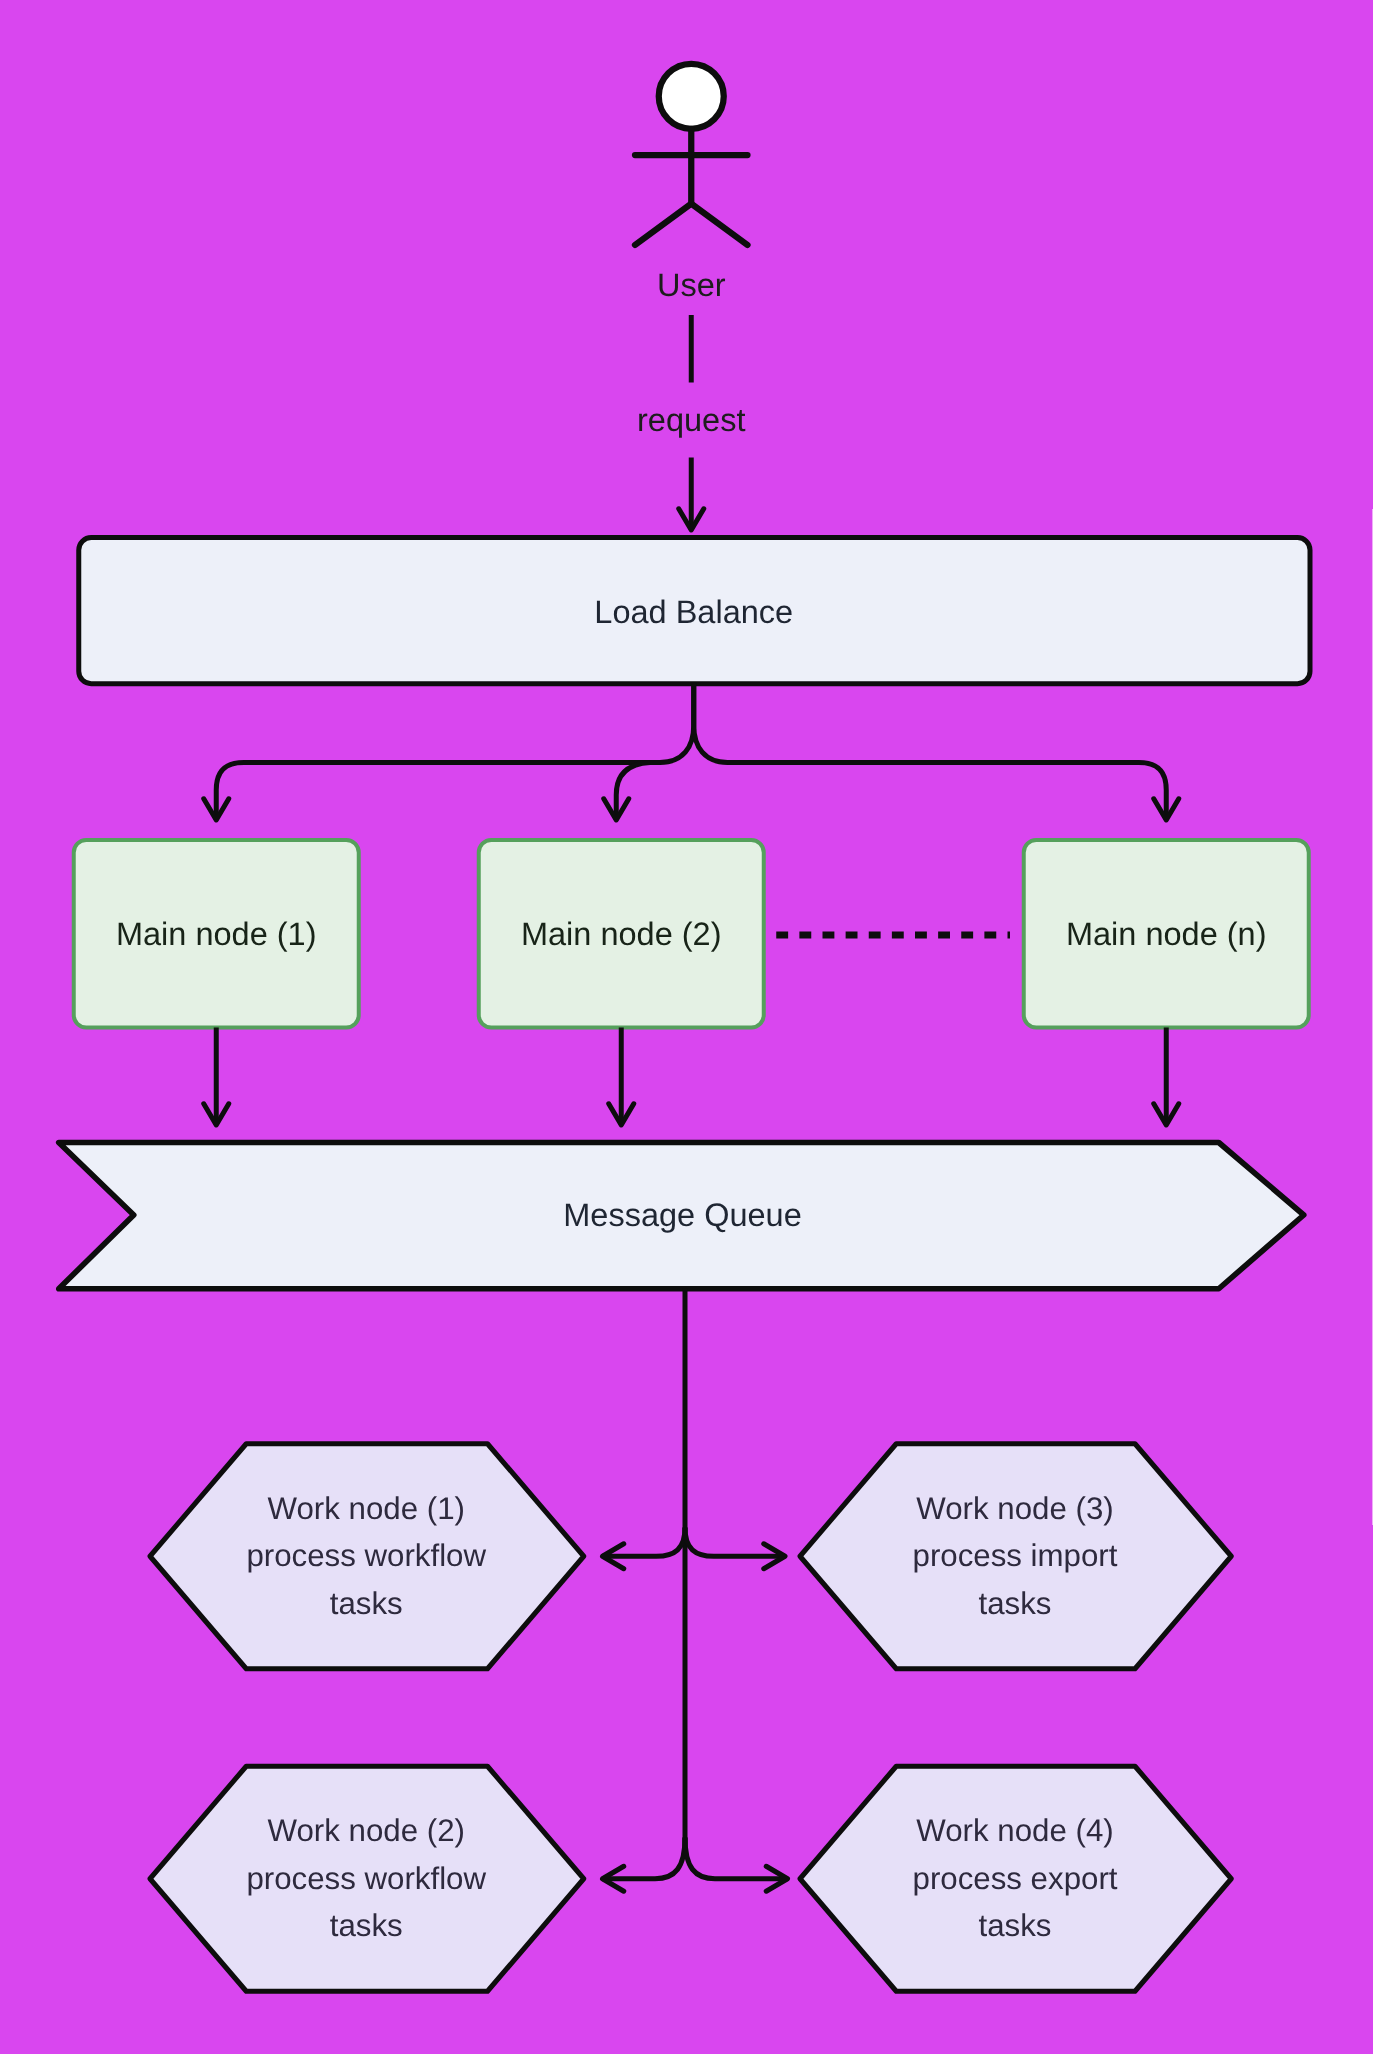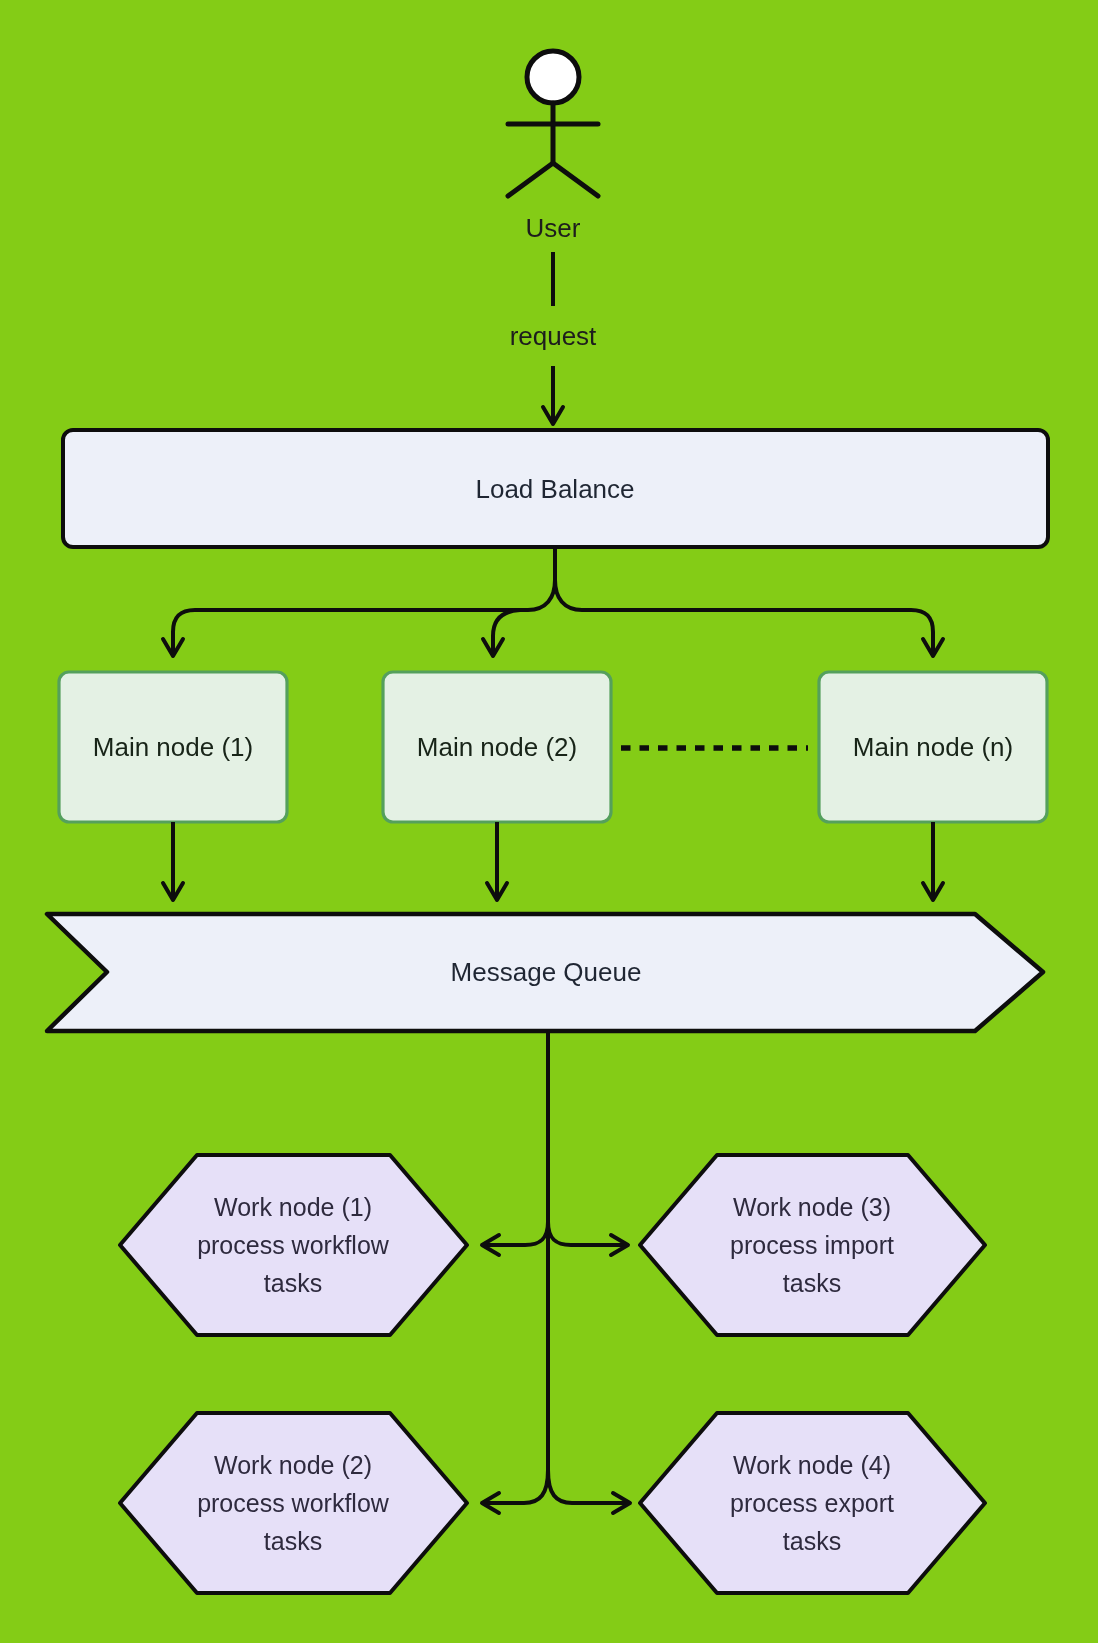--- a/index.html
+++ b/index.html
@@ -1,20 +1,20 @@
 <!DOCTYPE html>
 <html><head>
 <meta charset="utf-8">
 <style>
   html, body { margin: 0; padding: 0; background: #ffffff; }
   .stage {
     position: relative;
     width: 1098px;
     height: 1643px;
-    background: #84cc16;
+    background: #d946ef;
     font-family: "Liberation Sans", "DejaVu Sans", sans-serif;
   }
   svg { display: block; }
   .edge { fill: none; stroke: #0d0d0d; stroke-width: 4; }
   .actor-stroke { fill: #ffffff; stroke: #0d0d0d; stroke-width: 5; stroke-linecap: round; }
   .actor-line { fill: none; stroke: #0d0d0d; stroke-width: 5; stroke-linecap: round; }
   .box-blue { stroke: #0d0d0d; stroke-width: 4; }
   .box-green { stroke-width: 3.2; }
   .hex { stroke-width: 4; stroke-linejoin: round; }
   .queue-shape { stroke: #0d0d0d; stroke-width: 4.5; stroke-linejoin: round; }

